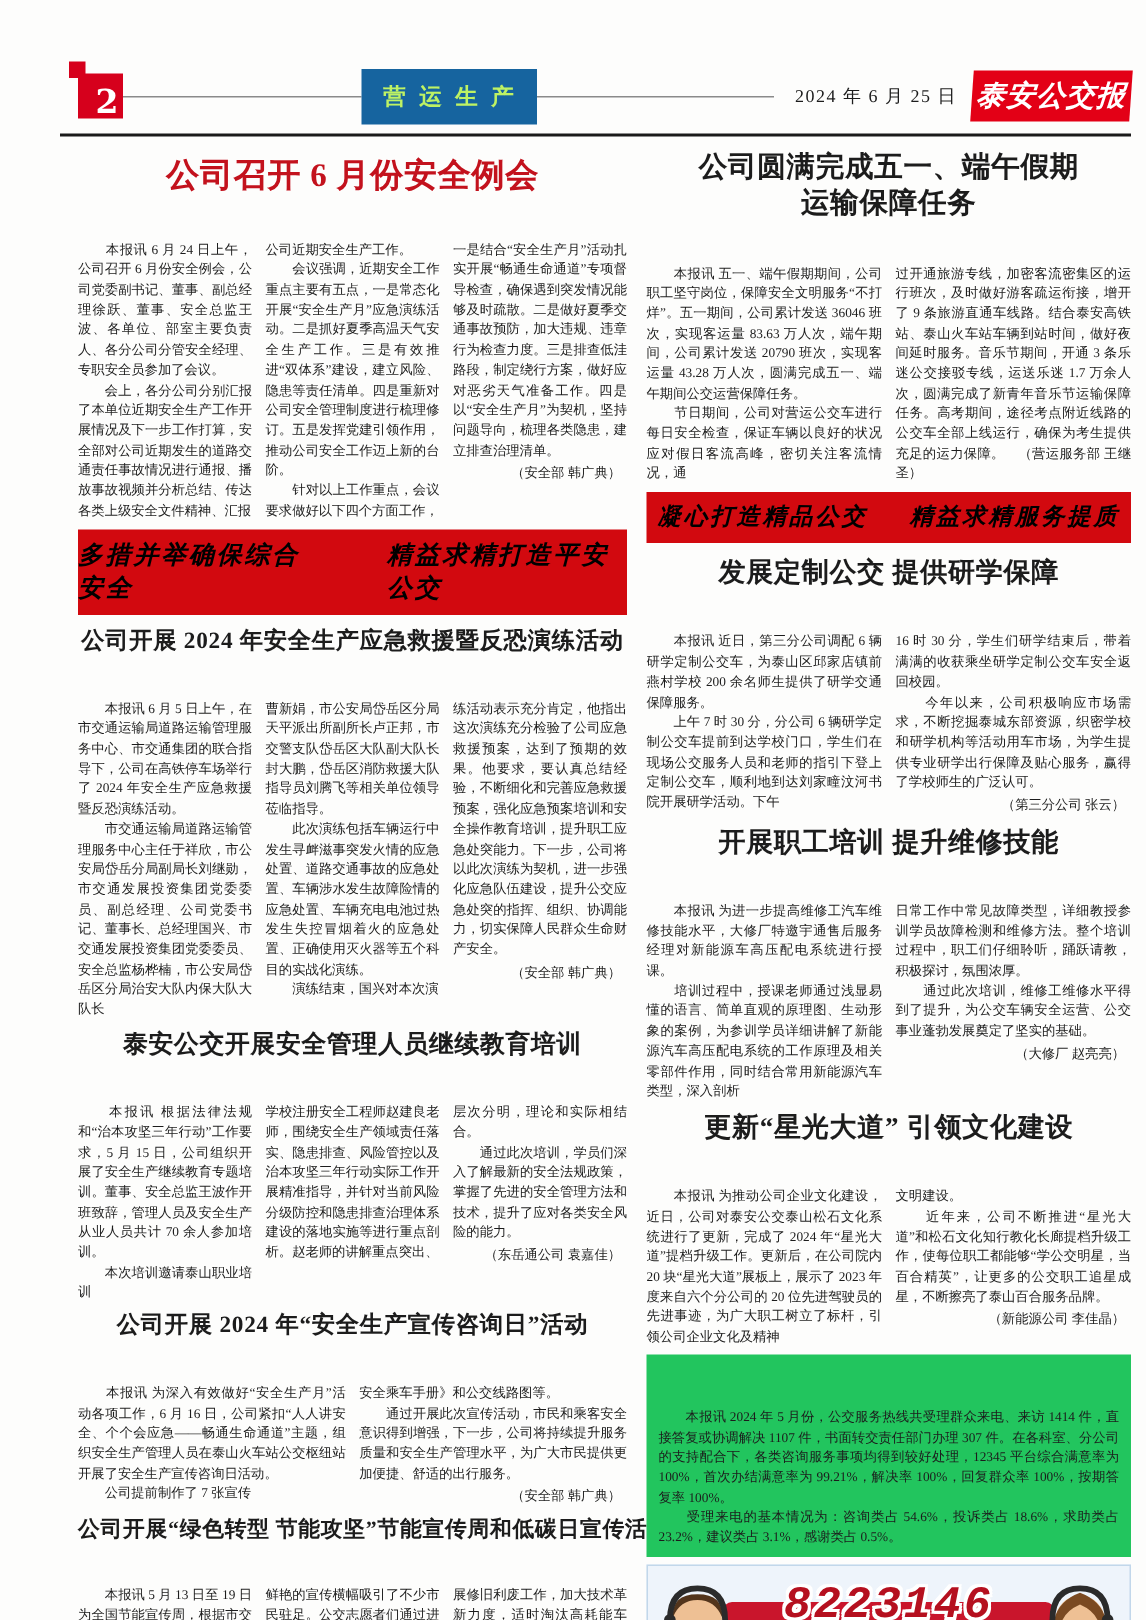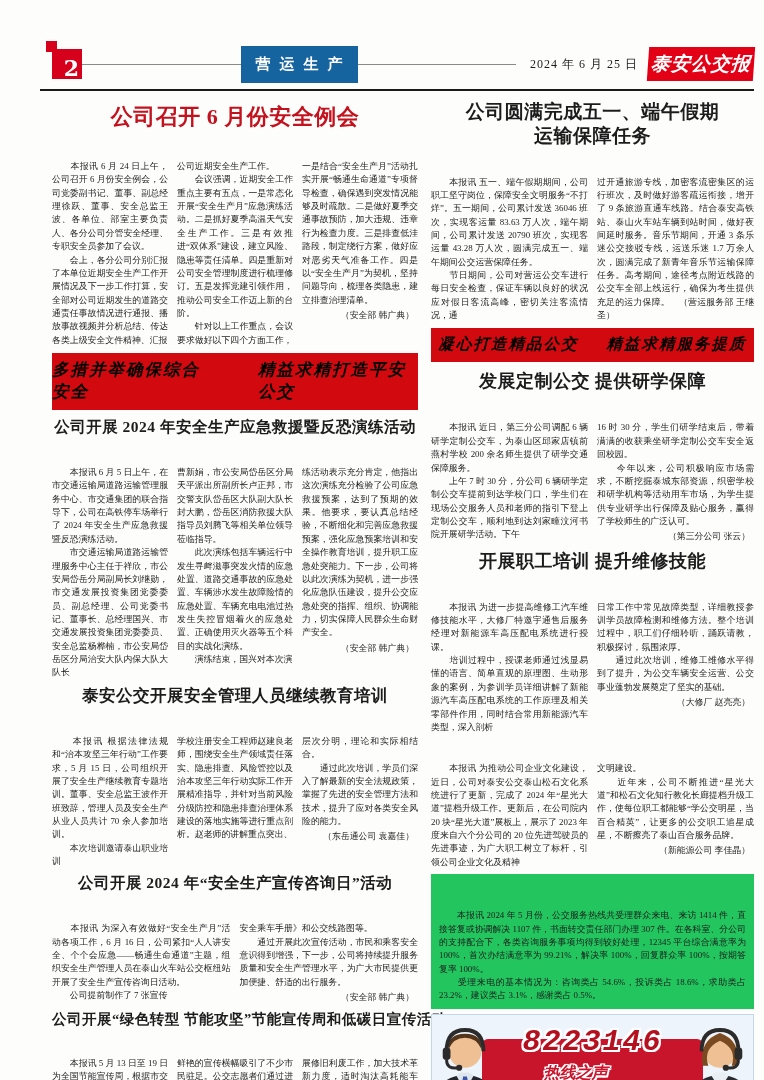--- a/index.html
+++ b/index.html
@@ -9,21 +9,21 @@
     background: #fdfdfc; overflow: hidden;
     font-family: "Liberation Serif", "DejaVu Serif", serif; color: #1c1c1c;
     padding: 44px 10px 0 52px;
   }
   
   .hdr { display: flex; align-items: center; height: 40px; }
   .pagenum { position: relative; width: 30px; height: 30px; background: #d6001c; flex: none; }
   .pagenum .dot { position: absolute; left: -6px; top: -8px; width: 11px; height: 11px; background: #d6001c; }
   .pagenum .num { position: absolute; right: 3px; bottom: 0; color: #fff; font-weight: bold; font-size: 22px; line-height: 1; font-family: "DejaVu Serif", serif; }
   .hline { flex: 1; border-top: 1.5px solid #8a8a8a; height: 0; }
-  .badge { flex: none; background: #16649f; color: #ffffff; font-family: Liberation Mono, monospace; font-weight: bold; font-size: 15px; letter-spacing: 9px; padding: 9px 6px 9px 15px; }
+  .badge { flex: none; background: #16649f; color: #bef264; font-family: Liberation Mono, monospace; font-weight: bold; font-size: 15px; letter-spacing: 9px; padding: 9px 6px 9px 15px; }
   .hdate { flex: none; font-size: 12px; padding: 0 10px 0 14px; letter-spacing: 1px; }
   .masthead { flex: none; background: #e30016; color: #fff; width: 106px; height: 34px; display: flex; align-items: center; justify-content: center; font-style: italic; font-weight: bold; font-size: 19px; letter-spacing: 1px; transform: skewX(-4deg); font-family: "DejaVu Serif", serif; }
   .hdr-rule { border-top: 2.5px solid #1a1a1a; margin: 5px 0 7px -12px; }
   
   .main { display: flex; gap: 13px; }
   .regionL { width: 366px; flex: none; }
   .regionR { flex: 1; min-width: 0; }
   
   .ttl { text-align: center; font-weight: bold; white-space: nowrap; letter-spacing: .5px; margin: 4px 0 5px; font-family: "Liberation Serif", serif; }
   .t-red { color: #c3121d; }
@@ -174,20 +174,21 @@
         <div class="cols">
           <div class="col"><span class="coltext">　　本报讯 为进一步提高维修工汽车维修技能水平，大修厂特邀宇通售后服务经理对新能源车高压配电系统进行授课。
 　　培训过程中，授课老师通过浅显易懂的语言、简单直观的原理图、生动形象的案例，为参训学员详细讲解了新能源汽车高压配电系统的工作原理及相关零部件作用，同时结合常用新能源汽车类型，深入剖析</span></div>
           <div class="col"><span class="coltext">日常工作中常见故障类型，详细教授参训学员故障检测和维修方法。整个培训过程中，职工们仔细聆听，踊跃请教，积极探讨，氛围浓厚。
 　　通过此次培训，维修工维修水平得到了提升，为公交车辆安全运营、公交事业蓬勃发展奠定了坚实的基础。</span>
             <div class="sig">（大修厂 赵亮亮）</div></div>
         </div>
       </section>
 
       <section class="art">
+        <h2 class="ttl s18">更新“星光大道” 引领文化建设</h2>
         <div class="cols">
           <div class="col"><span class="coltext">　　本报讯 为推动公司企业文化建设，近日，公司对泰安公交泰山松石文化系统进行了更新，完成了 2024 年“星光大道”提档升级工作。更新后，在公司院内 20 块“星光大道”展板上，展示了 2023 年度来自六个分公司的 20 位先进驾驶员的先进事迹，为广大职工树立了标杆，引领公司企业文化及精神</span></div>
           <div class="col"><span class="coltext">文明建设。
 　　近年来，公司不断推进“星光大道”和松石文化知行教化长廊提档升级工作，使每位职工都能够“学公交明星，当百合精英”，让更多的公交职工追星成星，不断擦亮了泰山百合服务品牌。</span>
             <div class="sig">（新能源公司 李佳晶）</div></div>
         </div>
       </section>
 
       <section class="hotbox">
         <div class="cols">

